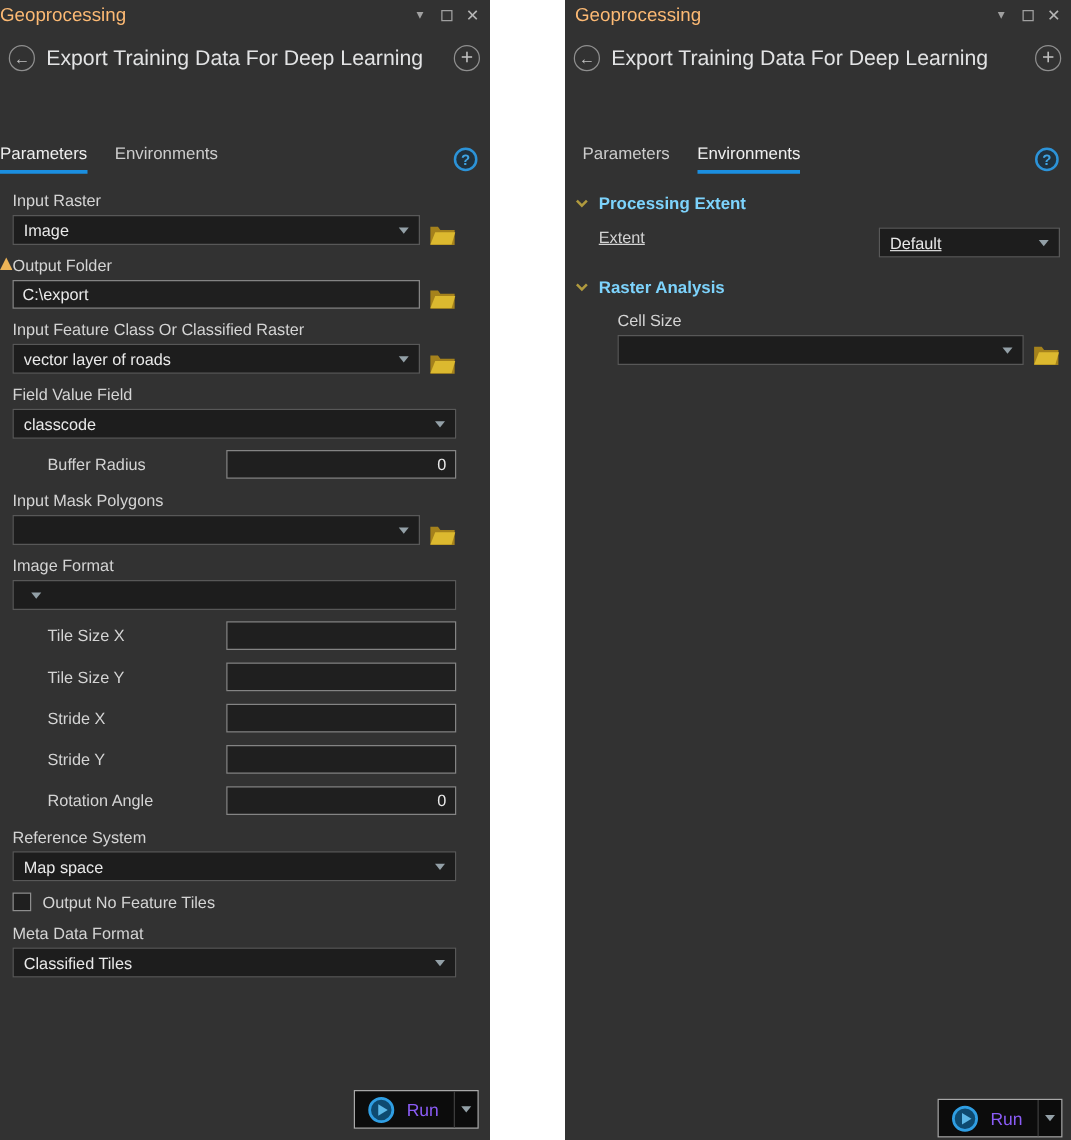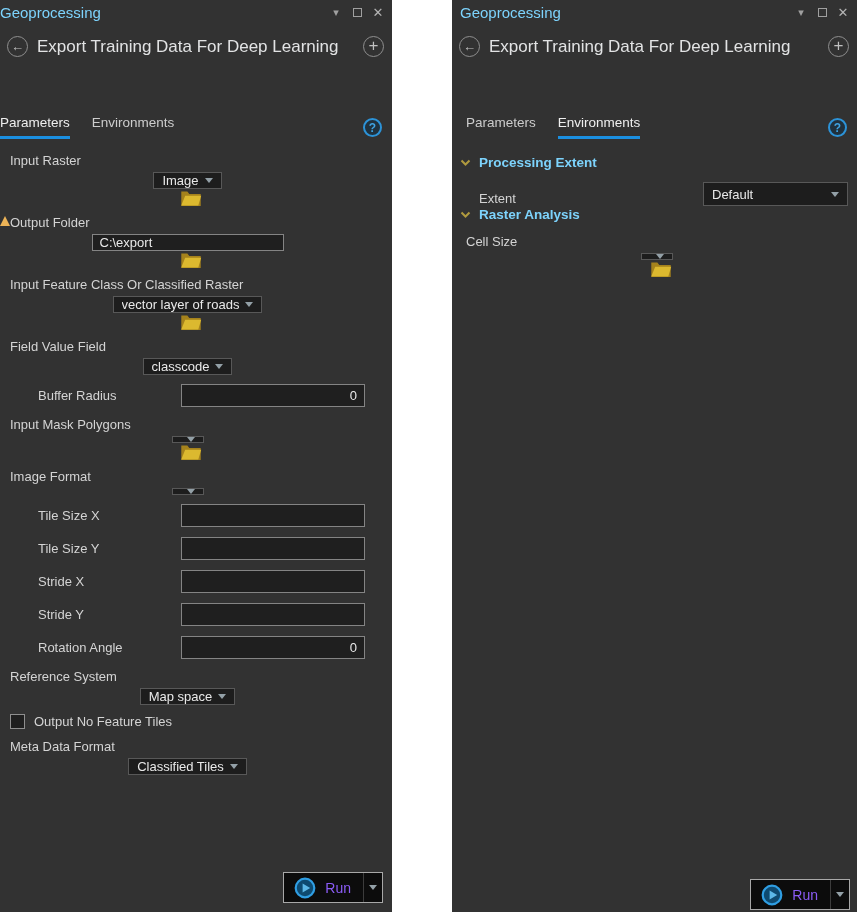--- a/index.html
+++ b/index.html
@@ -5,21 +5,21 @@
   * { margin:0; padding:0; box-sizing:border-box; }
   html,body { width:857px; height:912px; background:#ffffff; font-family:"Liberation Sans", sans-serif; overflow:hidden; }
 
   .panel { position:absolute; top:0; height:912px; background:#323232; color:#d4d4d4; }
   .panel-left  { left:0;   width:392px; }
   .panel-right { left:452px; width:405px; }
 
   
   .titlebar { height:22px; display:flex; align-items:center; padding:2px 8px 0 8px; }
   .panel-left .titlebar { padding-left:0; }
-  .titlebar .win-title { flex:1; font-size:15px; color:#7dd3fc; white-space:nowrap; overflow:hidden; }
+  .titlebar .win-title { flex:1; font-size:15px; color:#fdba74; white-space:nowrap; overflow:hidden; }
   .win-controls { display:flex; align-items:center; gap:9px; }
   .win-btn { color:#a0a0a0; font-size:11px; line-height:1; cursor:default; display:flex; align-items:center; justify-content:center; width:12px; height:12px; }
   .float-box { width:9px; height:9px; border:1.5px solid #a0a0a0; }
   .win-close { font-size:13px; color:#b4b4b4; }
 
   
   .tool-header { display:flex; align-items:center; gap:9px; padding:14px 8px 10px 7px; }
   .circle-icon { width:21px; height:21px; border:1.5px solid #8f8f8f; border-radius:50%; color:#c0c0c0;
                  display:flex; align-items:center; justify-content:center; flex:none; font-size:13px; line-height:1; }
   .circle-icon.plus { font-size:17px; padding-bottom:2px; }
@@ -34,41 +34,41 @@
   .help-icon { margin-left:auto; width:19px; height:19px; border:2px solid #2c93d8; border-radius:50%;
                color:#3fa3e2; background:#20313d; font-size:12px; font-weight:bold;
                display:flex; align-items:center; justify-content:center; margin-bottom:2px; }
 
   
   .content { padding:14px 27px 0 10px; }
   .field { margin-bottom:9px; }
   .field-label { display:block; font-size:13px; color:#d4d4d4; margin-bottom:4px; }
   .warn-wrap { position:relative; }
   .warn-icon { position:absolute; left:-10px; top:0px; }
-  .control-row { display:flex; align-items:center;flex-direction:column; }
+  .control-row { display:flex; align-items:flex-end; }
   .dropdown { flex:1; height:24px; background:#1d1d1d; border:1px solid #585858; display:flex; align-items:center; padding:0 8px; cursor:default; min-width:0; }
   .dropdown .dd-value { flex:1; font-size:13px; color:#e9e9e9; white-space:nowrap; overflow:hidden; }
   .dd-caret { width:0; height:0; border-left:4px solid transparent; border-right:4px solid transparent; border-top:5px solid #93a0a7; flex:none; margin-left:6px; }
   .text-input { flex:1; height:23px; background:#1f1f1f; border:1px solid #848484; color:#e9e9e9; font-size:13px; padding:0 7px; font-family:"Liberation Sans", sans-serif; min-width:0; }
   .folder-btn { border:none; background:none; padding:0; margin-left:7px; width:22px; height:17px; flex:none; cursor:default; }
   .inline-field { display:flex; align-items:center; margin-bottom:10px; }
   .inline-field .field-label { flex:1; margin-bottom:0;margin-left:28px; }
   .inline-field .text-input { flex:none; width:184px; }
   .num { text-align:right; }
   .check-row { display:flex; align-items:center; gap:9px; margin:6px 0 10px 0; }
   .checkbox { width:15px; height:15px; background:#1f1f1f; border:1px solid #8e8e8e; flex:none; }
 
   
   .env-content { padding:16px 9px 0 8px; }
   .group-header { display:flex; align-items:center; gap:8px; margin-bottom:12px; cursor:default; }
   .group-title { font-size:13.5px; font-weight:bold; color:#7dd3fc; }
-  .env-row { display:flex; align-items:flex-end; padding-left:19px; margin-bottom:1px; }
+  .env-row { display:flex; align-items:flex-start; padding-left:19px; margin-bottom:16px;text-decoration:underline; }
   .env-row .field-label { flex:1; margin-bottom:0; }
   .env-row .dropdown { flex:none; width:145px; }
-  .env-field { padding-left:6px; margin-bottom:10px; }
+  .env-field { padding-left:6px; margin-bottom:10px;margin-left:28px; }
 
   
   .run-btn { position:absolute; display:flex; align-items:stretch; height:31px; background:#0c0c0c; border:1.5px solid #a8a8a8; }
   .panel-left  .run-btn { right:9px; bottom:9px; }
   .panel-right .run-btn { right:7px; bottom:2px; }
   .run-main { display:flex; align-items:center; gap:9px; padding:0 12px 0 10px; cursor:default; }
   .run-label { font-size:14px; color:#8b5cf6; }
   .run-arrow { width:19px; border-left:1px solid #3c3c3c; display:flex; align-items:center; justify-content:center; cursor:default; }
 </style>
 </head>

